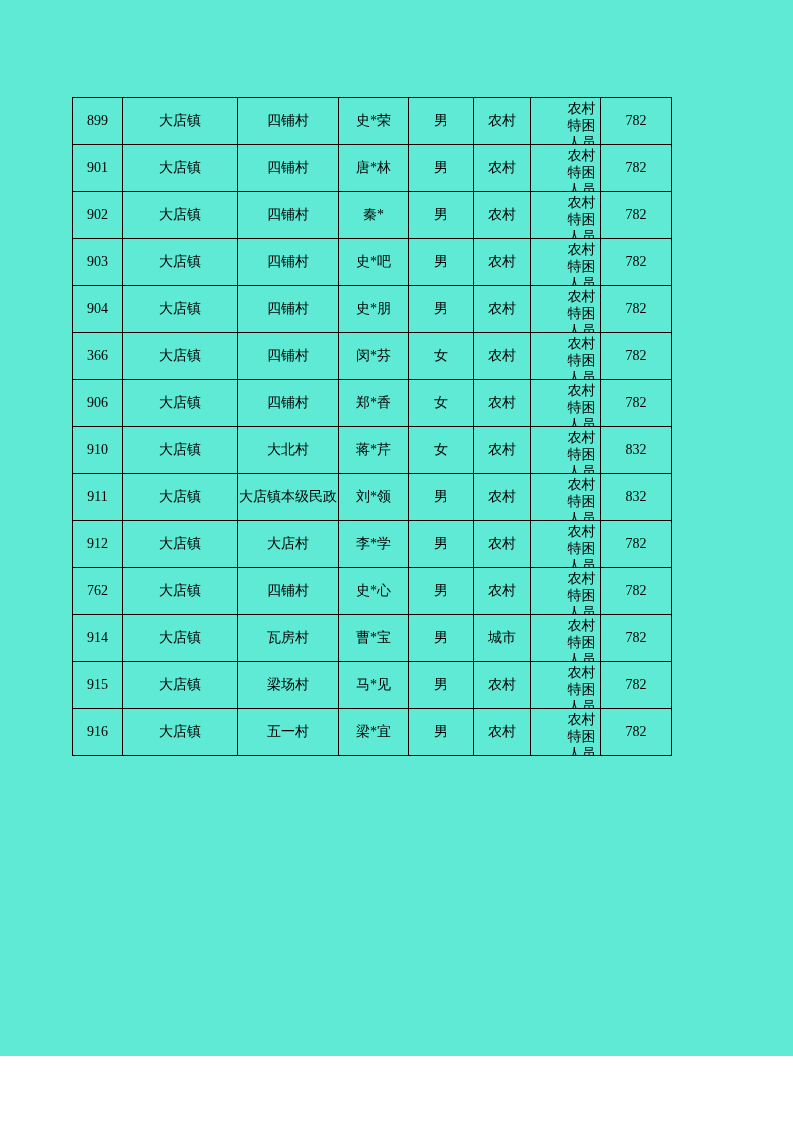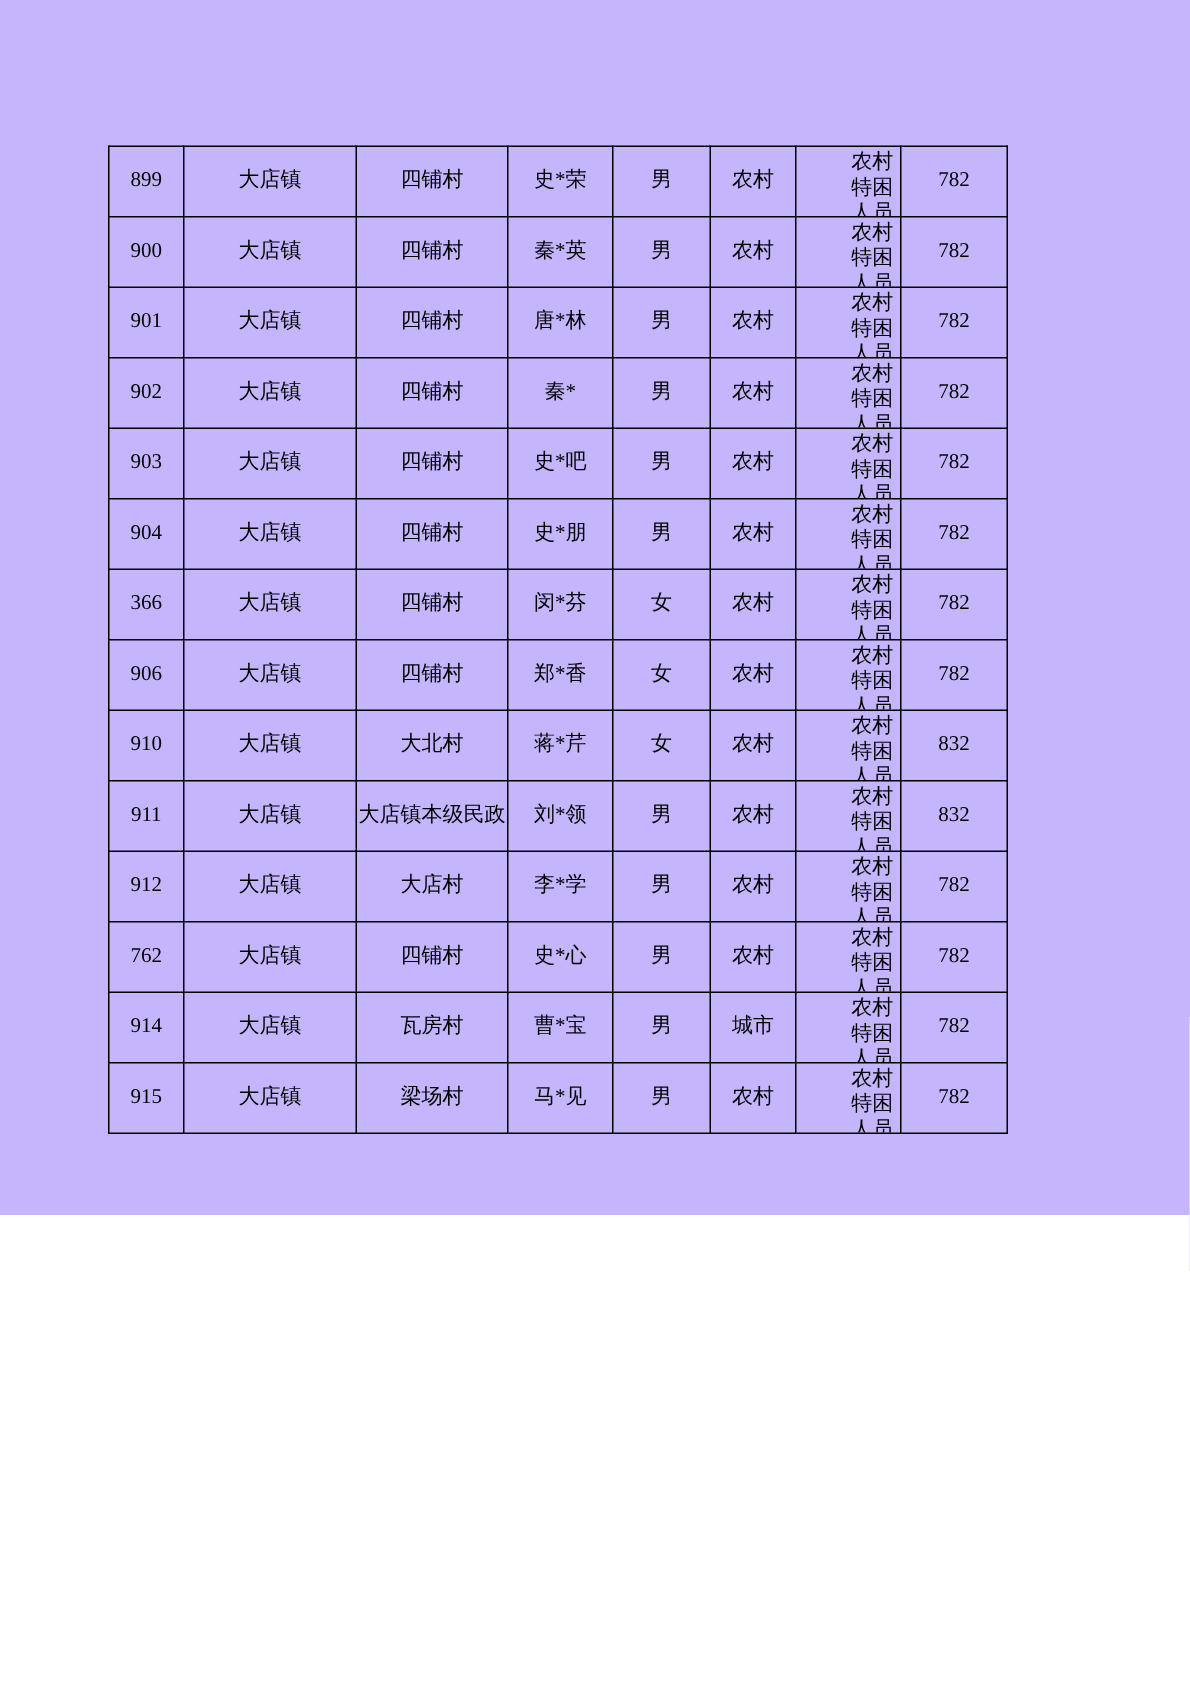--- a/index.html
+++ b/index.html
@@ -11,22 +11,22 @@
     width: 793px;
     height: 1122px;
     font-family: "Liberation Serif", "DejaVu Serif", serif;
     color: #000000;
     position: relative;
     overflow: hidden;
   }
   .page {
     position: relative;
     width: 793px;
-    height: 810px;
-    background: #c4b5fd;
+    height: 1056px;
+    background: #5eead4;
   }
   table.grid {
     position: absolute;
     left: 72px;
     top: 97px;
     width: 599px;
     border-collapse: collapse;
     table-layout: fixed;
   }
   table.grid td {
@@ -81,32 +81,20 @@
     <td>四铺村</td>
     <td>史*荣</td>
     <td>男</td>
     <td>农村</td>
     <td class="cat">
             <div class="clip">农村特困人员分散供养</div>
           </td>
     <td>782</td>
   </tr>
         <tr>
-    <td>900</td>
-    <td>大店镇</td>
-    <td>四铺村</td>
-    <td>秦*英</td>
-    <td>男</td>
-    <td>农村</td>
-    <td class="cat">
-            <div class="clip">农村特困人员分散供养</div>
-          </td>
-    <td>782</td>
-  </tr>
-        <tr>
     <td>901</td>
     <td>大店镇</td>
     <td>四铺村</td>
     <td>唐*林</td>
     <td>男</td>
     <td>农村</td>
     <td class="cat">
             <div class="clip">农村特困人员分散供养</div>
           </td>
     <td>782</td>
@@ -229,20 +217,32 @@
     <td class="cat">
             <div class="clip">农村特困人员分散供养</div>
           </td>
     <td>782</td>
   </tr>
         <tr>
     <td>915</td>
     <td>大店镇</td>
     <td>梁场村</td>
     <td>马*见</td>
+    <td>男</td>
+    <td>农村</td>
+    <td class="cat">
+            <div class="clip">农村特困人员分散供养</div>
+          </td>
+    <td>782</td>
+  </tr>
+        <tr>
+    <td>916</td>
+    <td>大店镇</td>
+    <td>五一村</td>
+    <td>梁*宜</td>
     <td>男</td>
     <td>农村</td>
     <td class="cat">
             <div class="clip">农村特困人员分散供养</div>
           </td>
     <td>782</td>
   </tr>
       </tbody>
   </table>
 </div>

